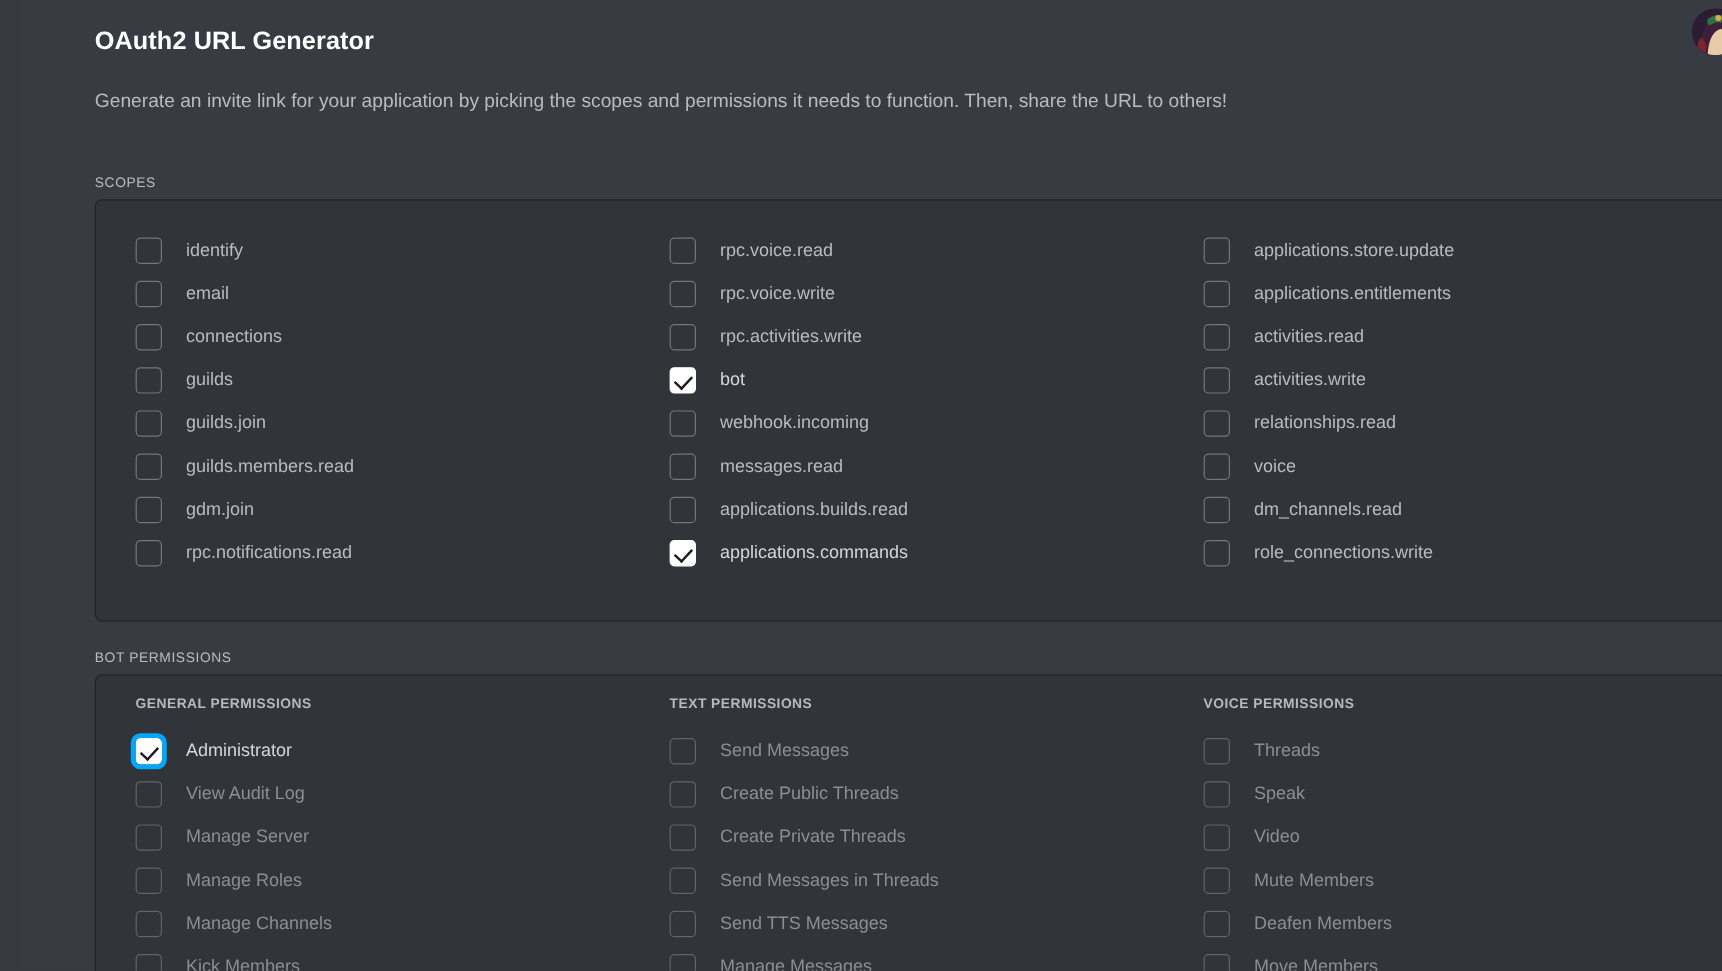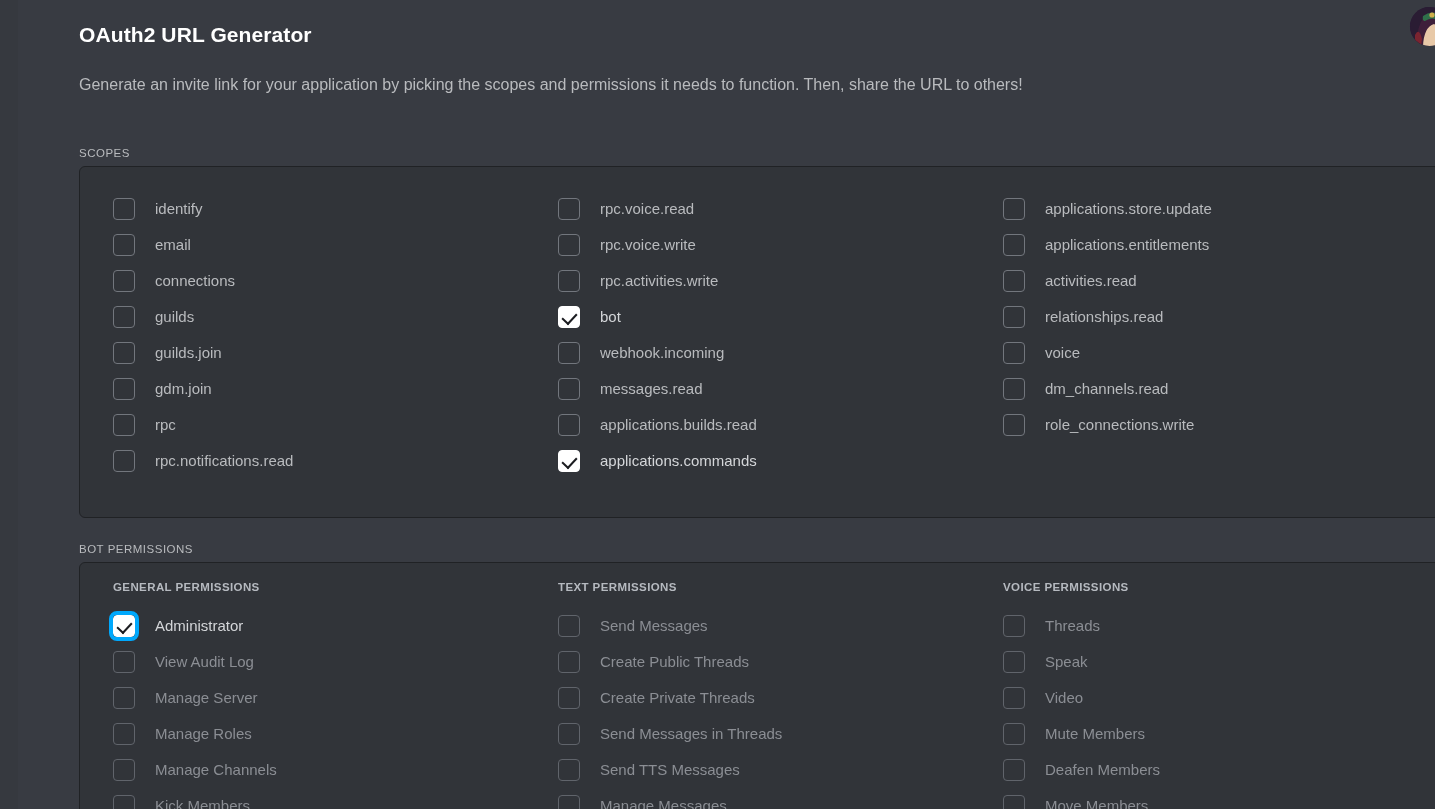--- a/index.html
+++ b/index.html
@@ -198,25 +198,25 @@
         <div class="cb-row">
             <div class="box"></div>
             <span class="label">guilds</span>
           </div>
         <div class="cb-row">
             <div class="box"></div>
             <span class="label">guilds.join</span>
           </div>
         <div class="cb-row">
             <div class="box"></div>
+            <span class="label">guilds.members.read</span>
+          </div>
+        <div class="cb-row">
+            <div class="box"></div>
             <span class="label">gdm.join</span>
-          </div>
-        <div class="cb-row">
-            <div class="box"></div>
-            <span class="label">rpc</span>
           </div>
         <div class="cb-row">
             <div class="box"></div>
             <span class="label">rpc.notifications.read</span>
           </div>
       </div>
 
       <div class="col">
         <div class="cb-row">
             <div class="box"></div>
@@ -257,20 +257,24 @@
             <div class="box"></div>
             <span class="label">applications.store.update</span>
           </div>
         <div class="cb-row">
             <div class="box"></div>
             <span class="label">applications.entitlements</span>
           </div>
         <div class="cb-row">
             <div class="box"></div>
             <span class="label">activities.read</span>
+          </div>
+        <div class="cb-row">
+            <div class="box"></div>
+            <span class="label">activities.write</span>
           </div>
         <div class="cb-row">
             <div class="box"></div>
             <span class="label">relationships.read</span>
           </div>
         <div class="cb-row">
             <div class="box"></div>
             <span class="label">voice</span>
           </div>
         <div class="cb-row">

